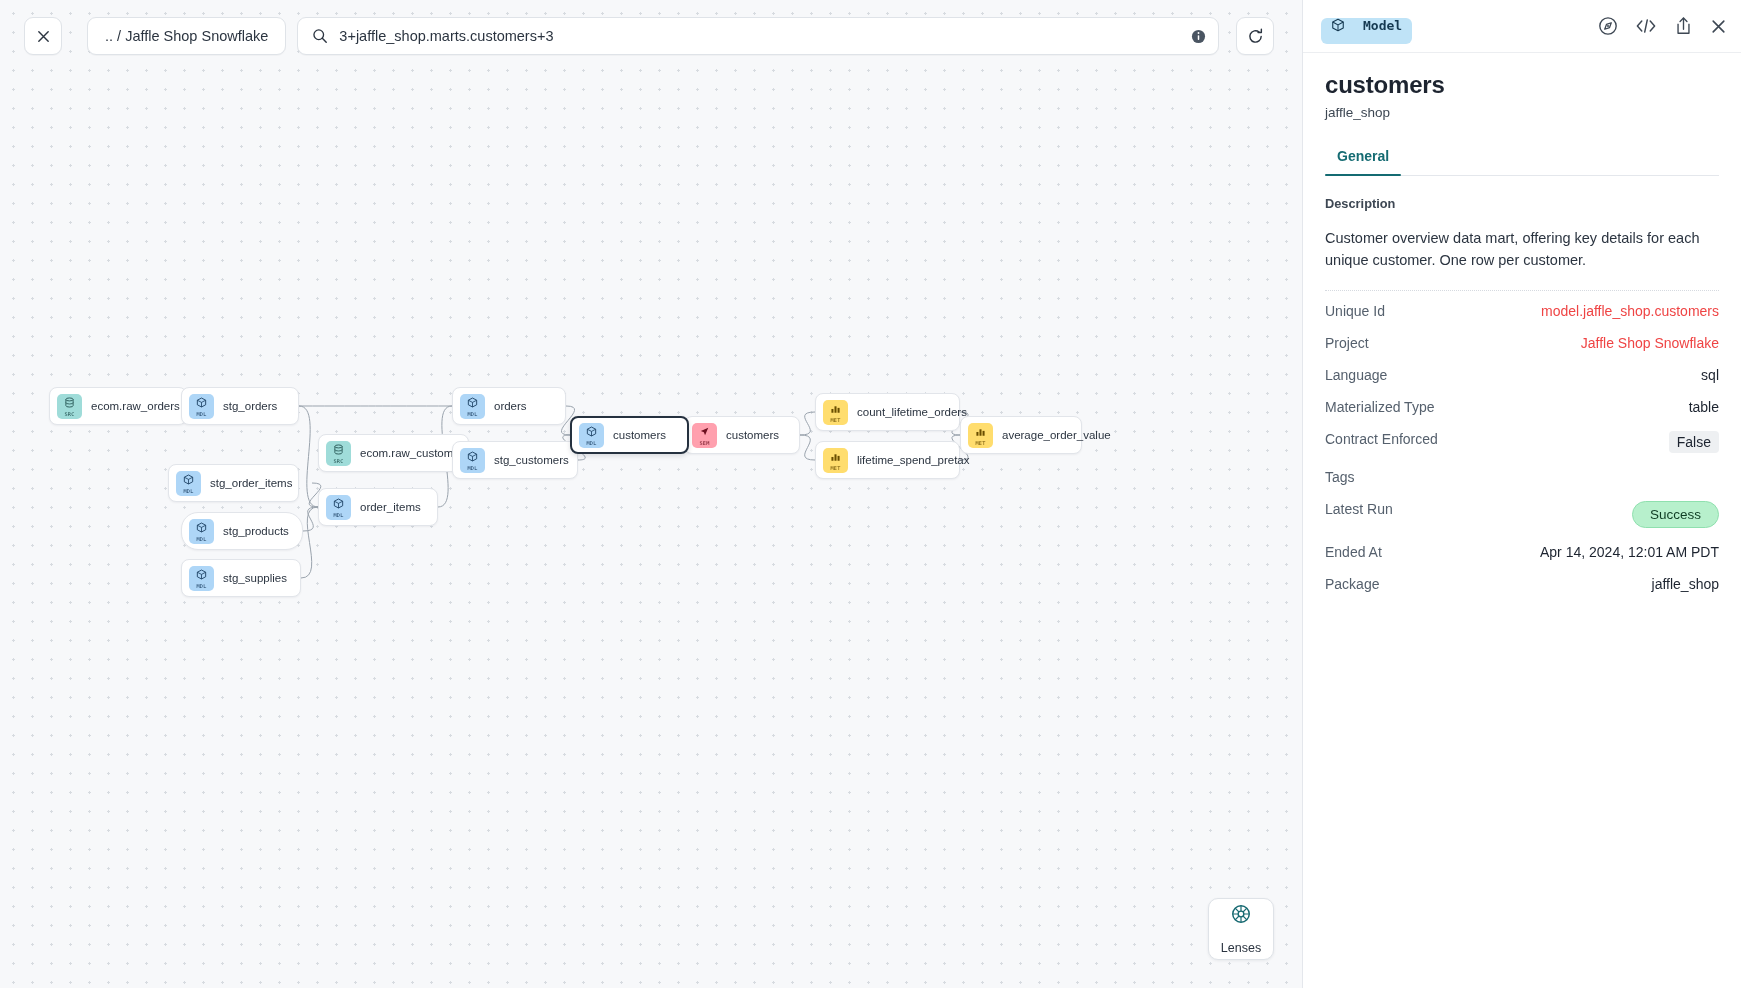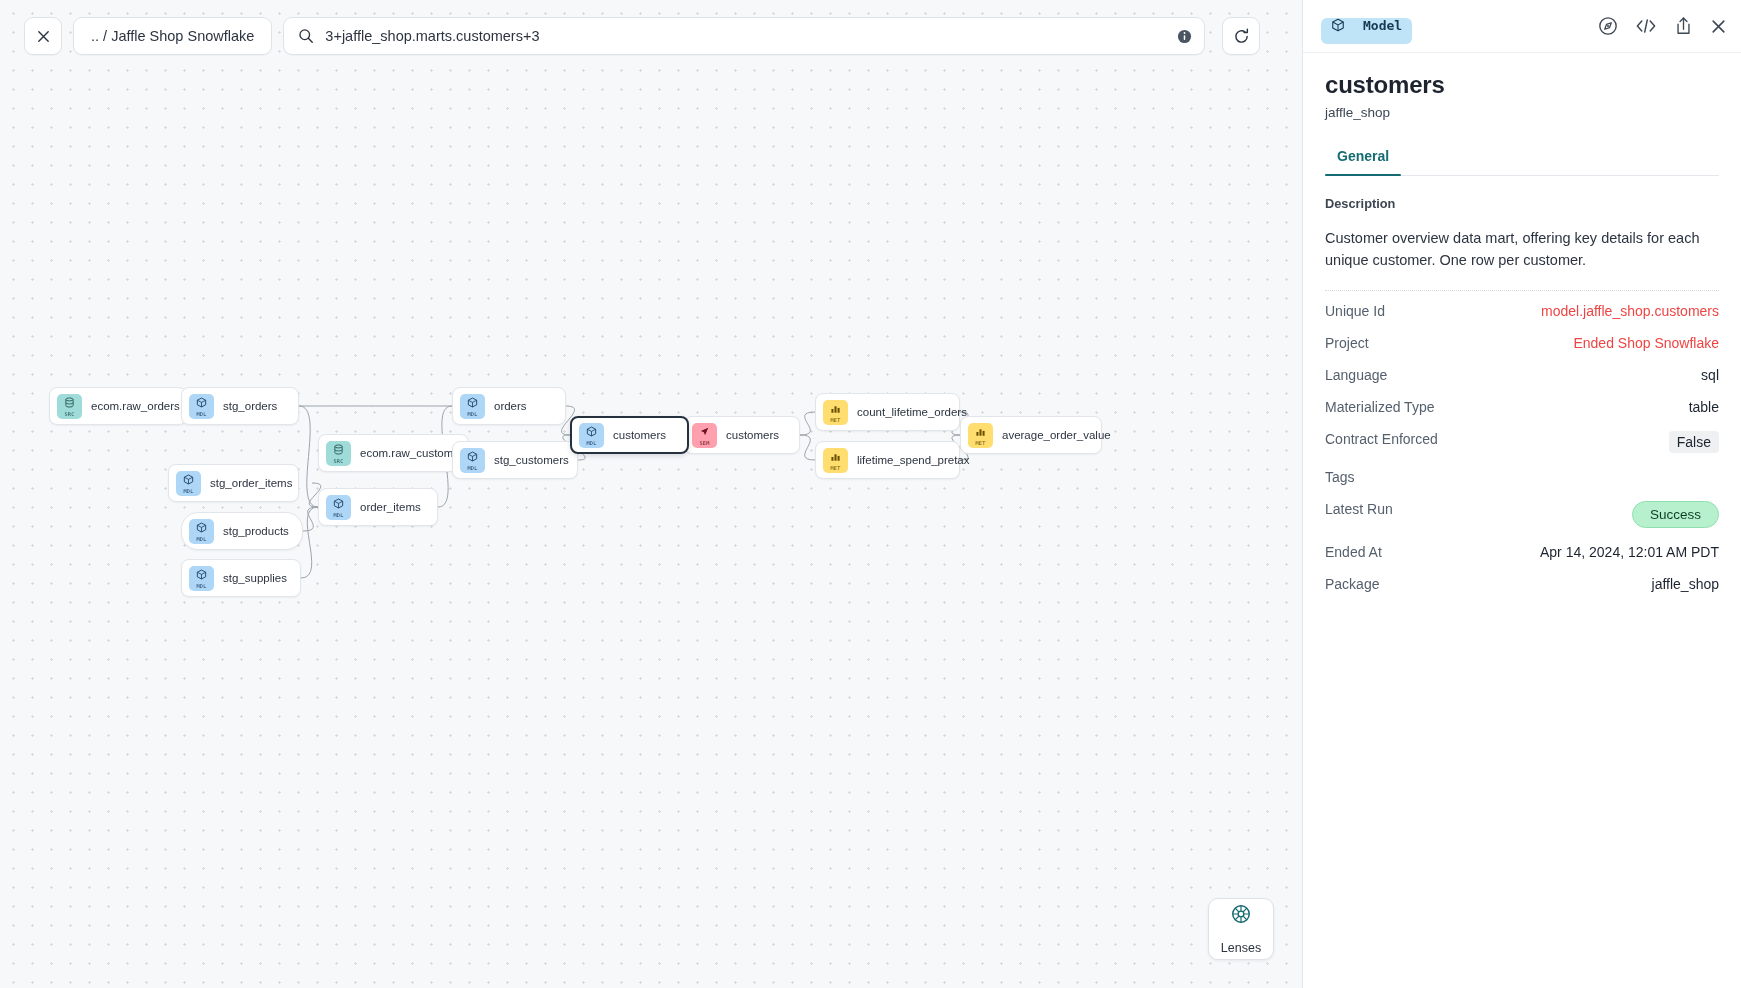--- a/index.html
+++ b/index.html
@@ -34,21 +34,21 @@
   .tb-btn {
     background: #ffffff;
     border: 1px solid #dfe3e8;
     border-radius: 9px;
     height: 38px;
     display: flex; align-items: center; justify-content: center;
     cursor: pointer;
     box-shadow: 0 1px 1px rgba(16,24,40,0.03);
   }
   #close-graph-btn { width: 38px; }
-  #breadcrumb-btn { padding: 0 17px; font-size: 14.5px; color: #2b3440; white-space: nowrap; }
+  #breadcrumb-btn { padding: 0 17px; font-size: 14.5px; color: #2b3440; white-space: nowrap; margin-left: 14px; }
   #search-wrap {
     background:#fff; border:1px solid #dfe3e8; border-radius: 9px;
     height: 38px; width: 922px; display:flex; align-items:center;
     padding: 0 12px 0 14px; gap: 11px;
     box-shadow: 0 1px 1px rgba(16,24,40,0.03);
   }
   #search-input {
     border: none; outline: none; flex: 1;
     font-family: "Liberation Sans", sans-serif;
     font-size: 14.5px; color: #2b3440; background: transparent;
@@ -339,21 +339,21 @@
             <div class="badge badge-met">
               <span class="bsym"><svg width="11" height="11" viewBox="0 0 14 14">
                   <rect x="1.8" y="7.6" width="2.6" height="4.8" fill="currentColor"></rect>
                   <rect x="5.7" y="4.2" width="2.6" height="8.2" fill="currentColor"></rect>
                   <rect x="9.6" y="6.2" width="2.6" height="6.2" fill="currentColor"></rect>
                 </svg></span>
               <span class="btxt">MET</span>
             </div>
             <span class="node-label">lifetime_spend_pretax</span>
           </div>
-          <div class="node" style="left: 960px; top: 416px; width: 142px; text-align: right;">
+          <div class="node" style="left: 960px; top: 416px; width: 122px; text-align: right;">
             <div class="badge badge-met">
               <span class="bsym"><svg width="11" height="11" viewBox="0 0 14 14">
                   <rect x="1.8" y="7.6" width="2.6" height="4.8" fill="currentColor"></rect>
                   <rect x="5.7" y="4.2" width="2.6" height="8.2" fill="currentColor"></rect>
                   <rect x="9.6" y="6.2" width="2.6" height="6.2" fill="currentColor"></rect>
                 </svg></span>
               <span class="btxt">MET</span>
             </div>
             <span class="node-label">average_order_value</span>
           </div>
@@ -429,21 +429,21 @@
       <div id="fields">
           <div class="kv">
             <div class="k">Unique Id</div>
             <div class="v">
               <span class="link">model.jaffle_shop.customers</span>
             </div>
           </div>
           <div class="kv">
             <div class="k">Project</div>
             <div class="v">
-              <span class="link">Ended Shop Snowflake</span>
+              <span class="link">Jaffle Shop Snowflake</span>
             </div>
           </div>
           <div class="kv">
             <div class="k">Language</div>
             <div class="v">
               <span>sql</span>
             </div>
           </div>
           <div class="kv">
             <div class="k">Materialized Type</div>

